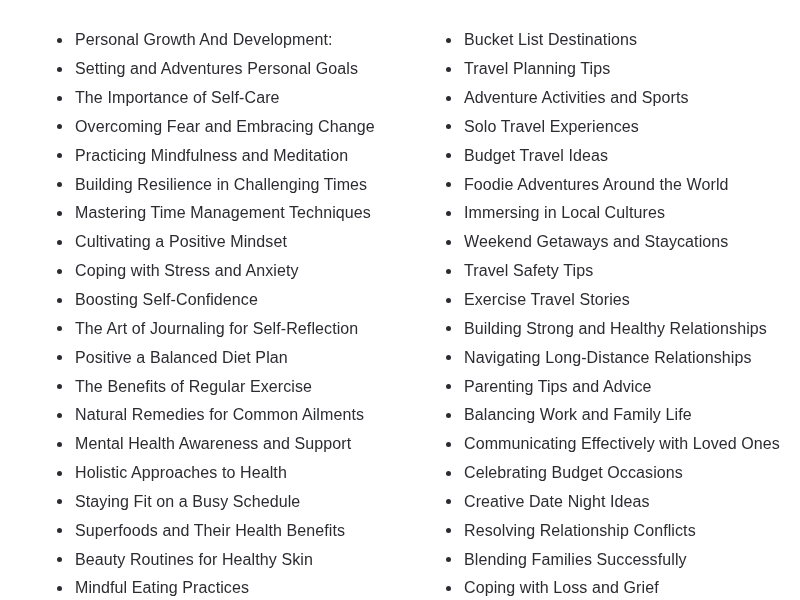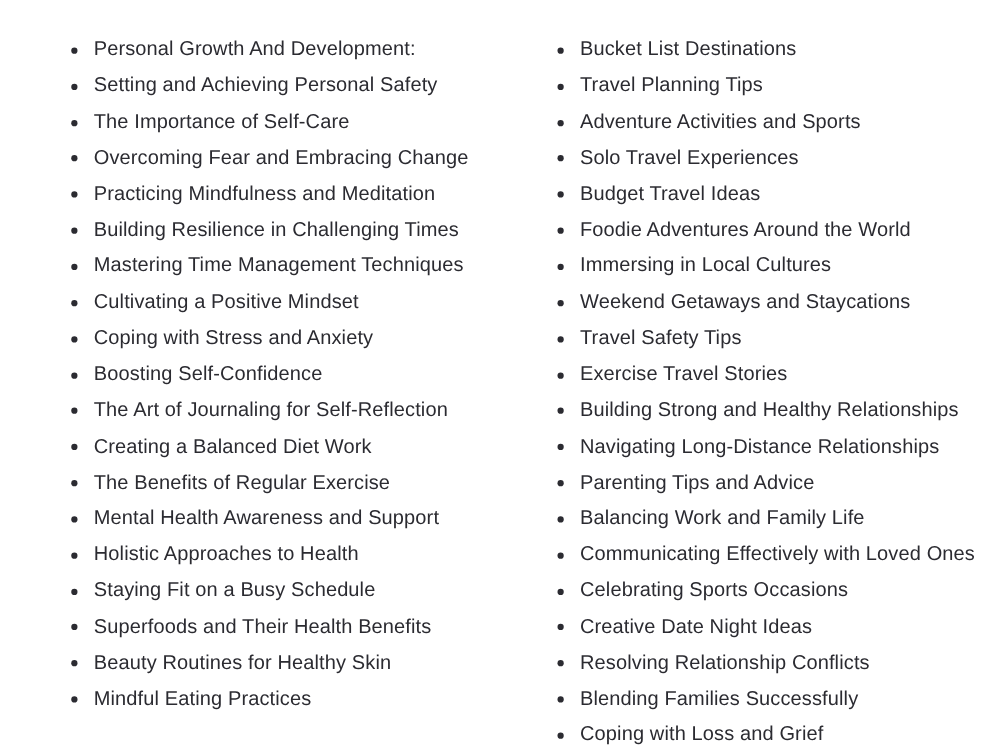--- a/index.html
+++ b/index.html
@@ -51,21 +51,21 @@
 <body>
 
 <div class="page">
   <ul class="col left">
       <li>
         <span class="bullet"></span>
         <span>Personal Growth And Development:</span>
       </li>
       <li>
         <span class="bullet"></span>
-        <span>Setting and Achieving Personal Safety</span>
+        <span>Setting and Adventures Personal Goals</span>
       </li>
       <li>
         <span class="bullet"></span>
         <span>The Importance of Self-Care</span>
       </li>
       <li>
         <span class="bullet"></span>
         <span>Overcoming Fear and Embracing Change</span>
       </li>
       <li>
@@ -91,25 +91,29 @@
       <li>
         <span class="bullet"></span>
         <span>Boosting Self-Confidence</span>
       </li>
       <li>
         <span class="bullet"></span>
         <span>The Art of Journaling for Self-Reflection</span>
       </li>
       <li>
         <span class="bullet"></span>
-        <span>Creating a Balanced Diet Work</span>
+        <span>Positive a Balanced Diet Plan</span>
       </li>
       <li>
         <span class="bullet"></span>
         <span>The Benefits of Regular Exercise</span>
+      </li>
+      <li>
+        <span class="bullet"></span>
+        <span>Natural Remedies for Common Ailments</span>
       </li>
       <li>
         <span class="bullet"></span>
         <span>Mental Health Awareness and Support</span>
       </li>
       <li>
         <span class="bullet"></span>
         <span>Holistic Approaches to Health</span>
       </li>
       <li>
@@ -185,21 +189,21 @@
       <li>
         <span class="bullet"></span>
         <span>Balancing Work and Family Life</span>
       </li>
       <li>
         <span class="bullet"></span>
         <span>Communicating Effectively with Loved Ones</span>
       </li>
       <li>
         <span class="bullet"></span>
-        <span>Celebrating Sports Occasions</span>
+        <span>Celebrating Budget Occasions</span>
       </li>
       <li>
         <span class="bullet"></span>
         <span>Creative Date Night Ideas</span>
       </li>
       <li>
         <span class="bullet"></span>
         <span>Resolving Relationship Conflicts</span>
       </li>
       <li>

